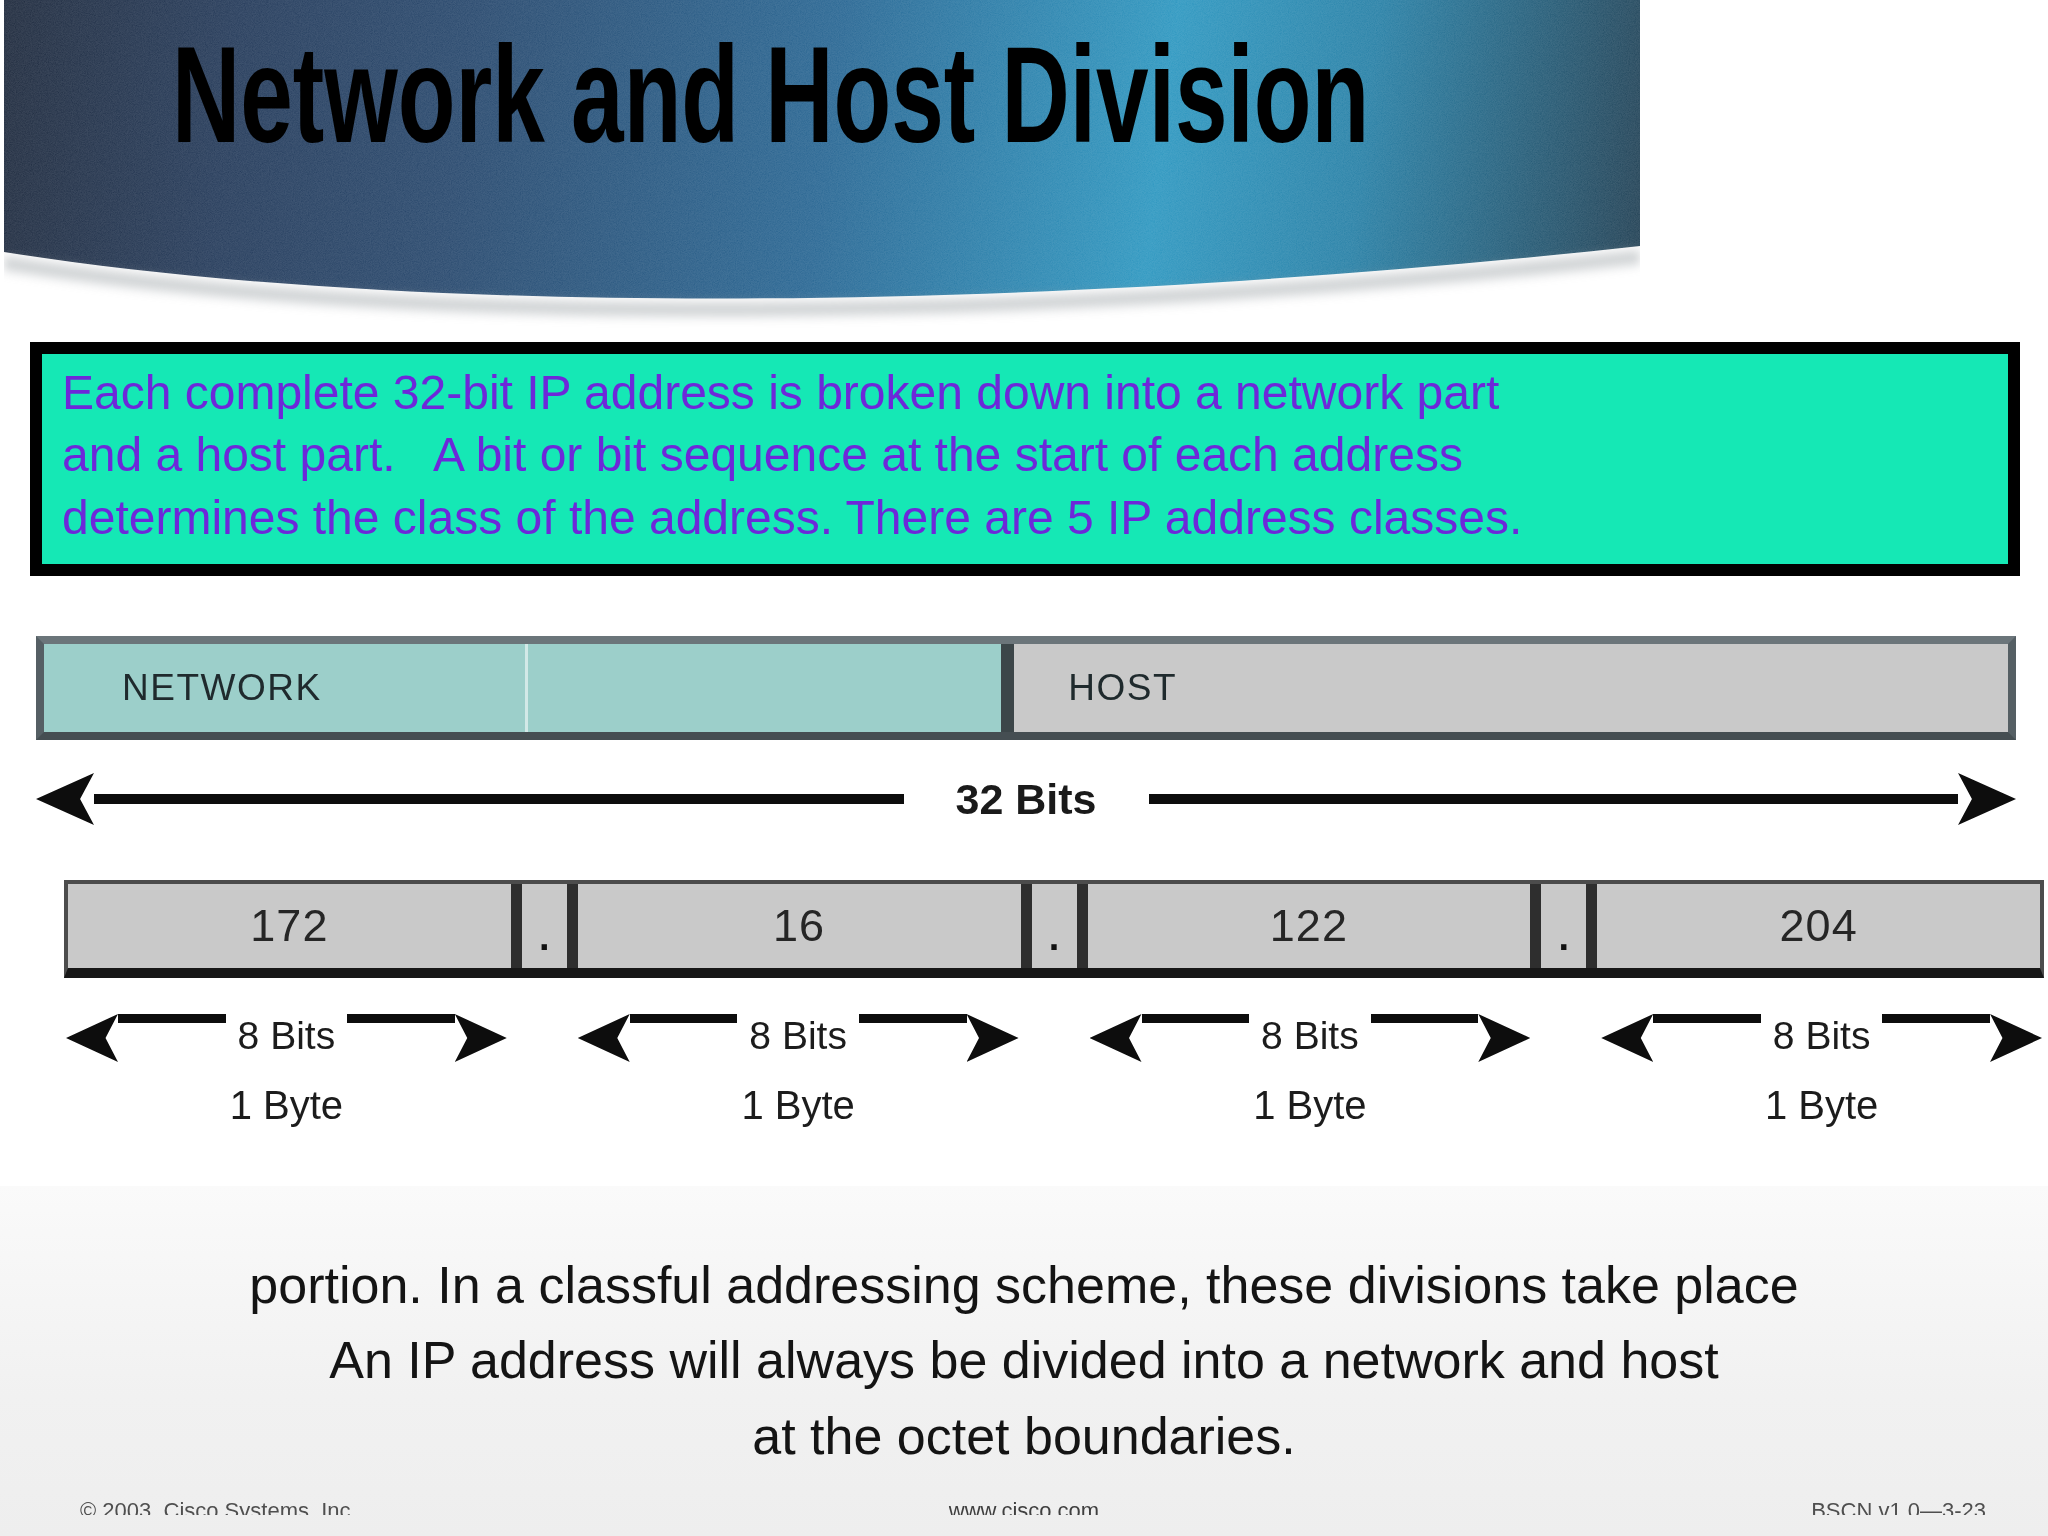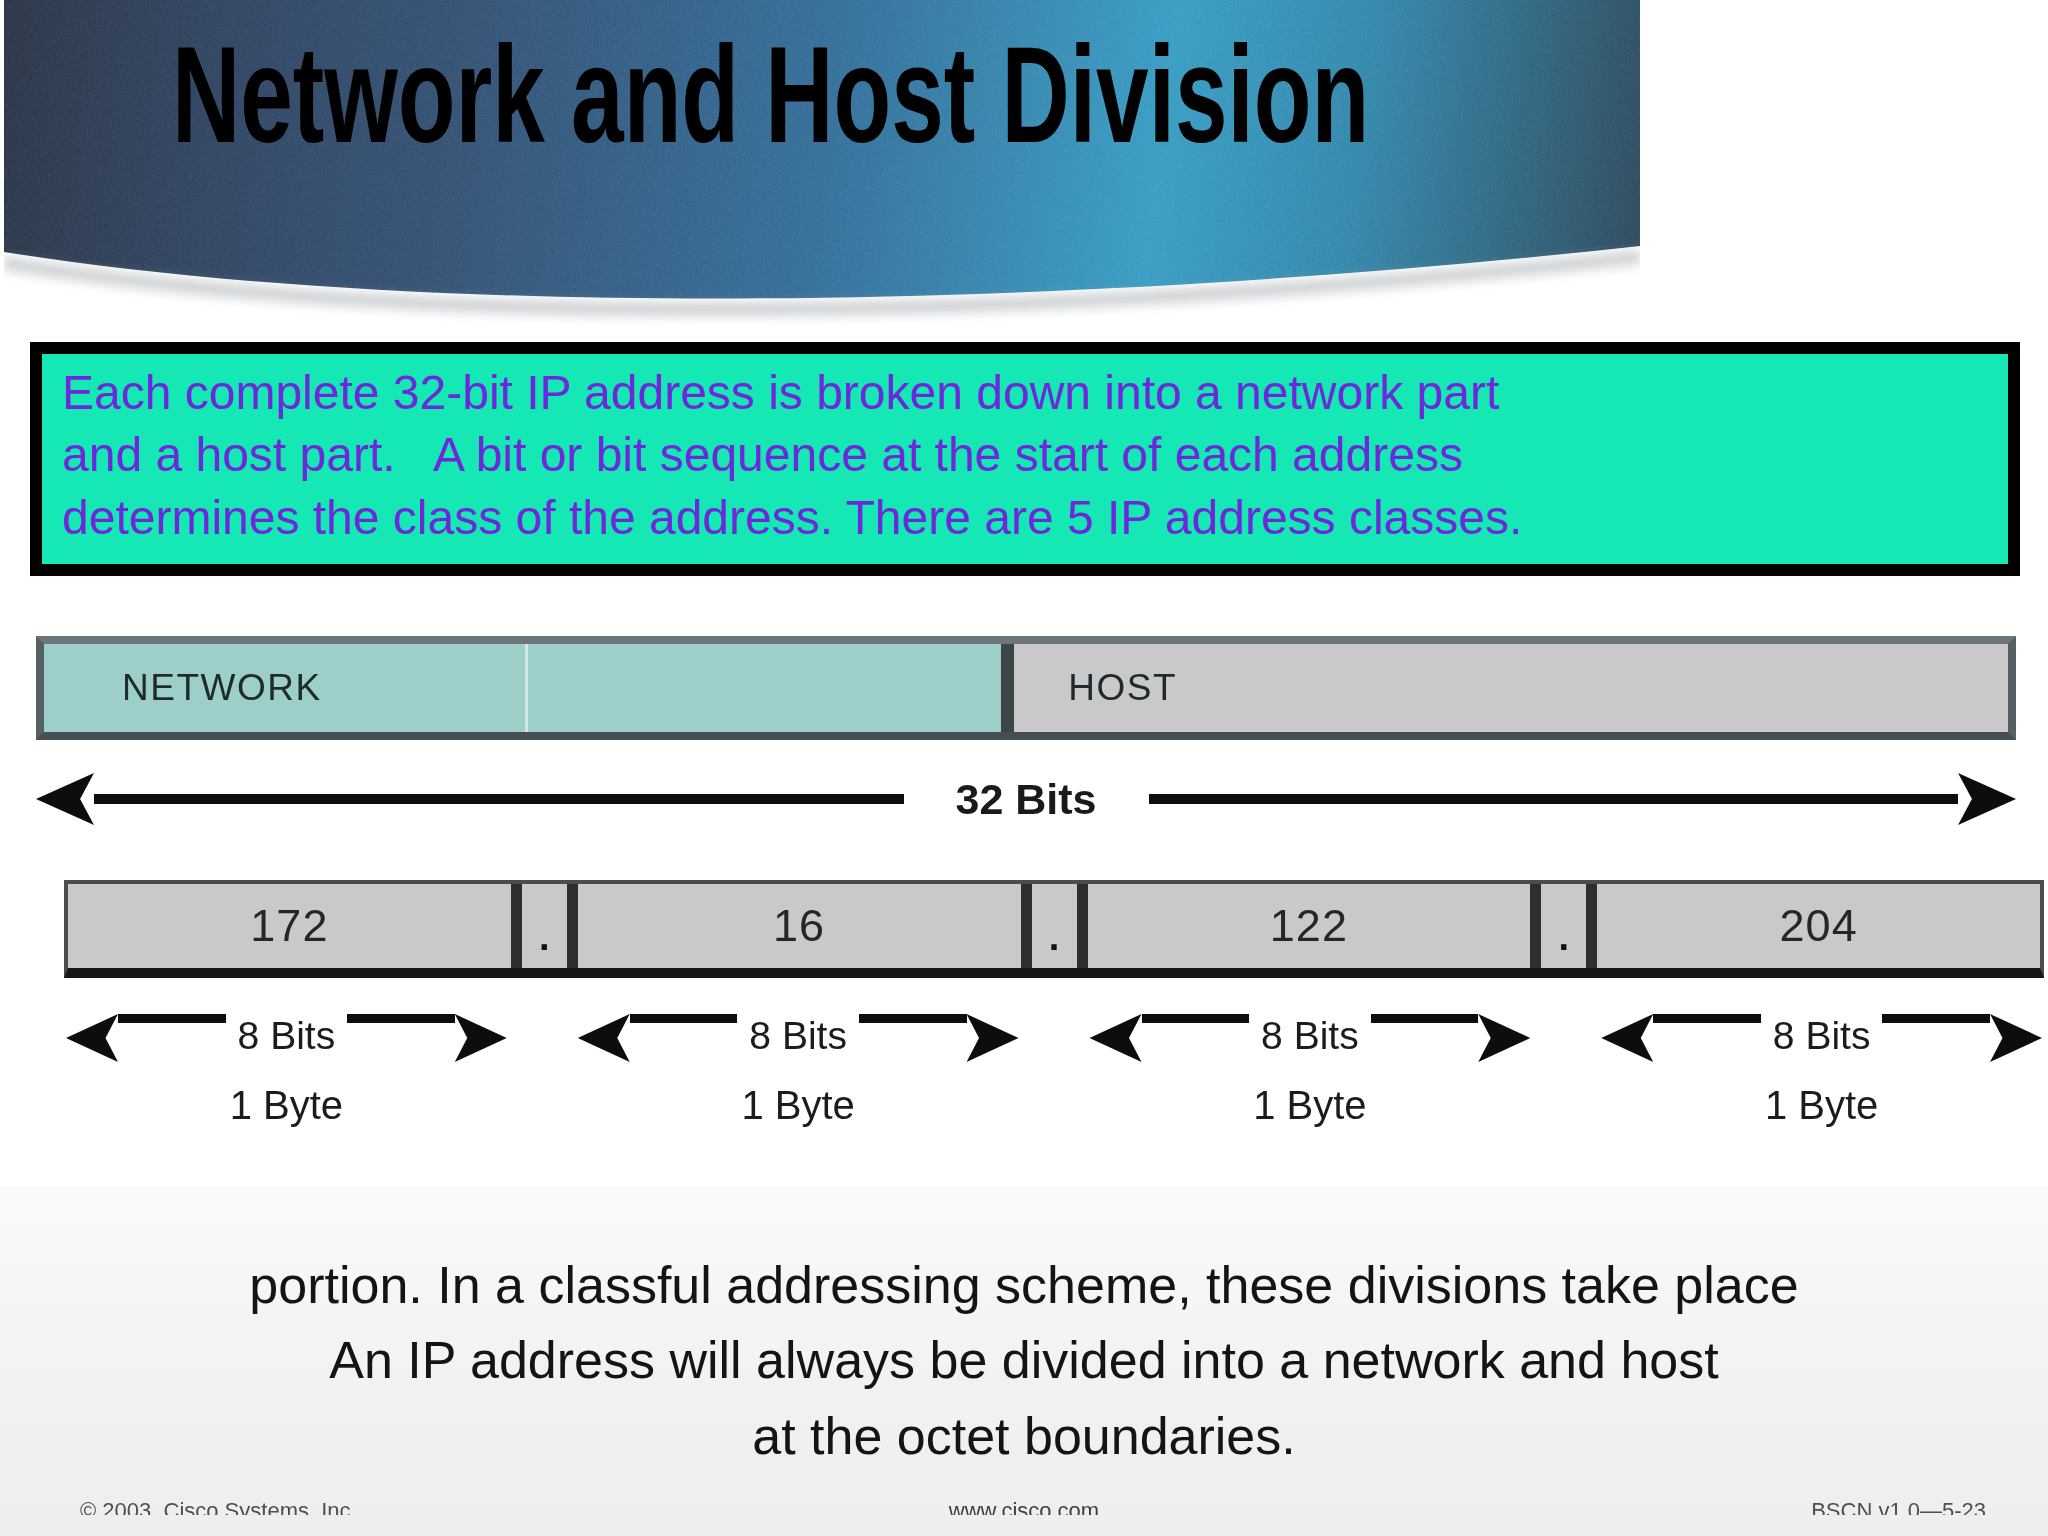--- a/index.html
+++ b/index.html
@@ -314,16 +314,16 @@
     <div class="caption">
       <div class="caption-line">portion. In a classful addressing scheme, these divisions take place</div>
       <div class="caption-line">An IP address will always be divided into a network and host</div>
       <div class="caption-line">at the octet boundaries.</div>
     </div>
   </div>
 
   <div class="footer-row">
     <div class="footer-item footer-left">© 2003, Cisco Systems, Inc.</div>
     <div class="footer-item footer-center">www.cisco.com</div>
-    <div class="footer-item footer-right">BSCN v1.0—5-23</div>
+    <div class="footer-item footer-right">BSCN v1.0—3-23</div>
   </div>
 
 </div>
 
 </body></html>

